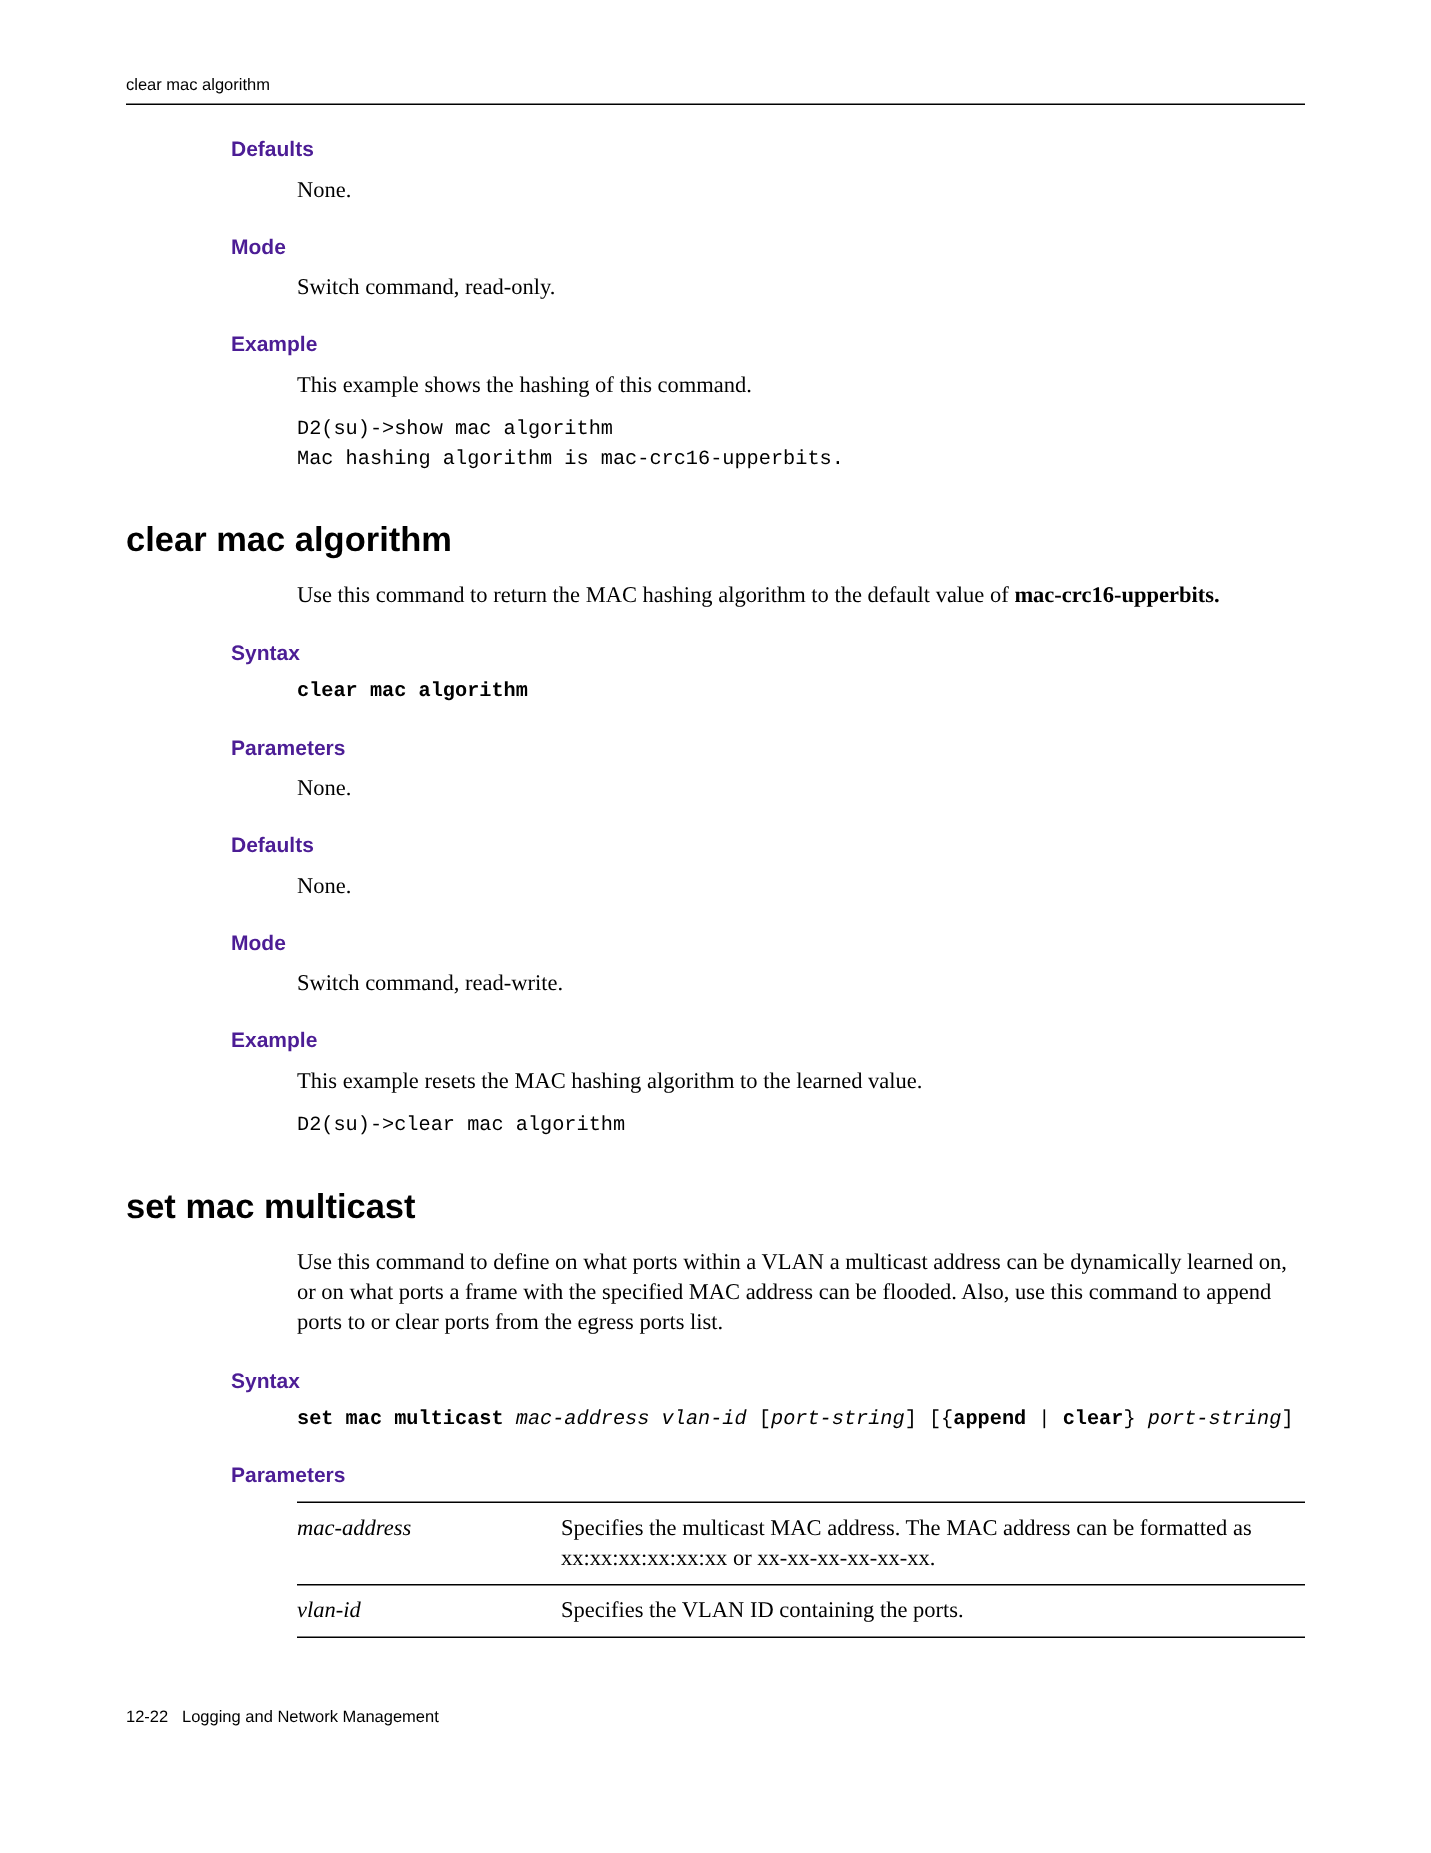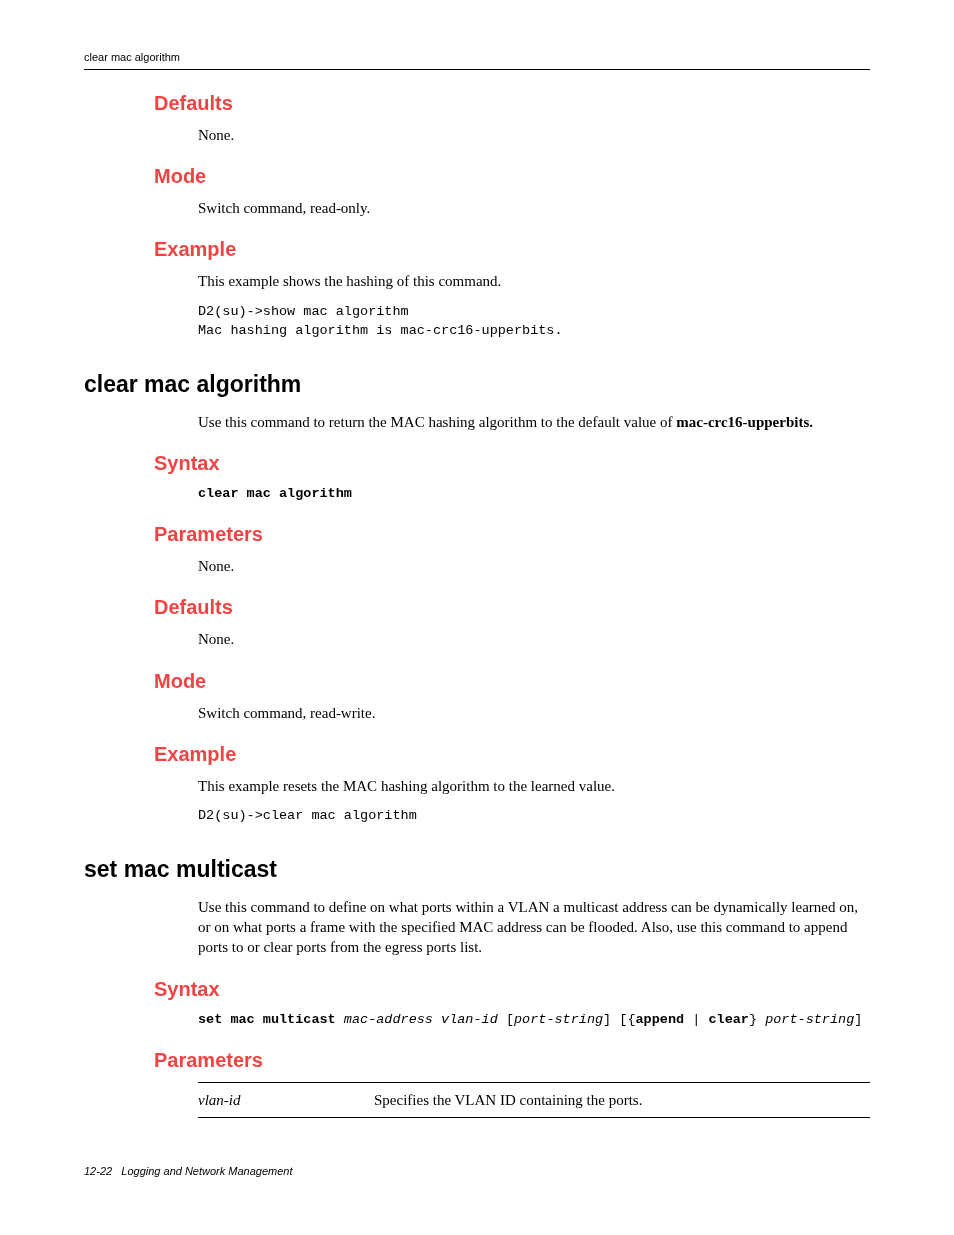--- a/index.html
+++ b/index.html
@@ -19,22 +19,22 @@
     margin-bottom: 4px;
   }
   .header-rule {
     border: none;
     border-top: 1px solid #000;
     margin: 0 0 20px 0;
   }
   .section-heading {
     font-family: Arial, Helvetica, sans-serif;
     font-weight: bold;
-    font-size: 20px;
-    color: #ef4444;
+    font-size: 14px;
+    color: #4c1d95;
     margin: 18px 0 8px 70px;
   }
   .body-text {
     margin: 0 0 10px 114px;
     font-size: 15px;
   }
   .code-block {
     font-family: "Courier New", Courier, monospace;
     font-size: 13.5px;
     margin: 6px 0 10px 114px;
@@ -84,21 +84,20 @@
     border-bottom: 1px solid #000;
   }
   .param-table td.term {
     font-style: italic;
     width: 170px;
   }
   .footer {
     font-family: Arial, Helvetica, sans-serif;
     font-size: 11px;
     margin-top: 46px;
-    font-style: italic;
   }
 </style>
 </head>
 <body>
 
 <div class="header-text">clear mac algorithm</div>
 <hr class="header-rule">
 
 <div class="section-heading">Defaults</div>
 <p class="body-text">None.</p>
@@ -138,20 +137,24 @@
 <p class="body-text">Use this command to define on what ports within a VLAN a multicast address can be dynamically learned on, or on what ports a frame with the specified MAC address can be flooded. Also, use this command to append ports to or clear ports from the egress ports list.</p>
 
 <div class="section-heading">Syntax</div>
 <div class="syntax-line">
   <span class="code-inline-bold">set mac multicast</span><span class="code-inline-italic"> mac-address vlan-id </span><span class="code-inline-plain">[</span><span class="code-inline-italic">port-string</span><span class="code-inline-plain">] [{</span><span class="code-inline-bold">append</span><span class="code-inline-plain"> | </span><span class="code-inline-bold">clear</span><span class="code-inline-plain">} </span><span class="code-inline-italic">port-string</span><span class="code-inline-plain">]</span>
 </div>
 
 <div class="section-heading">Parameters</div>
 <table class="param-table">
   <tbody>
+      <tr>
+    <td class="term">mac-address</td>
+    <td>Specifies the multicast MAC address. The MAC address can be formatted as xx:xx:xx:xx:xx:xx or xx-xx-xx-xx-xx-xx.</td>
+  </tr>
   <tr>
     <td class="term">vlan-id</td>
     <td>Specifies the VLAN ID containing the ports.</td>
   </tr>
 </tbody>
   </table>
 
 <div class="footer">
   <span>12-22</span>&nbsp;&nbsp;&nbsp;<span>Logging and Network Management</span>
 </div>

